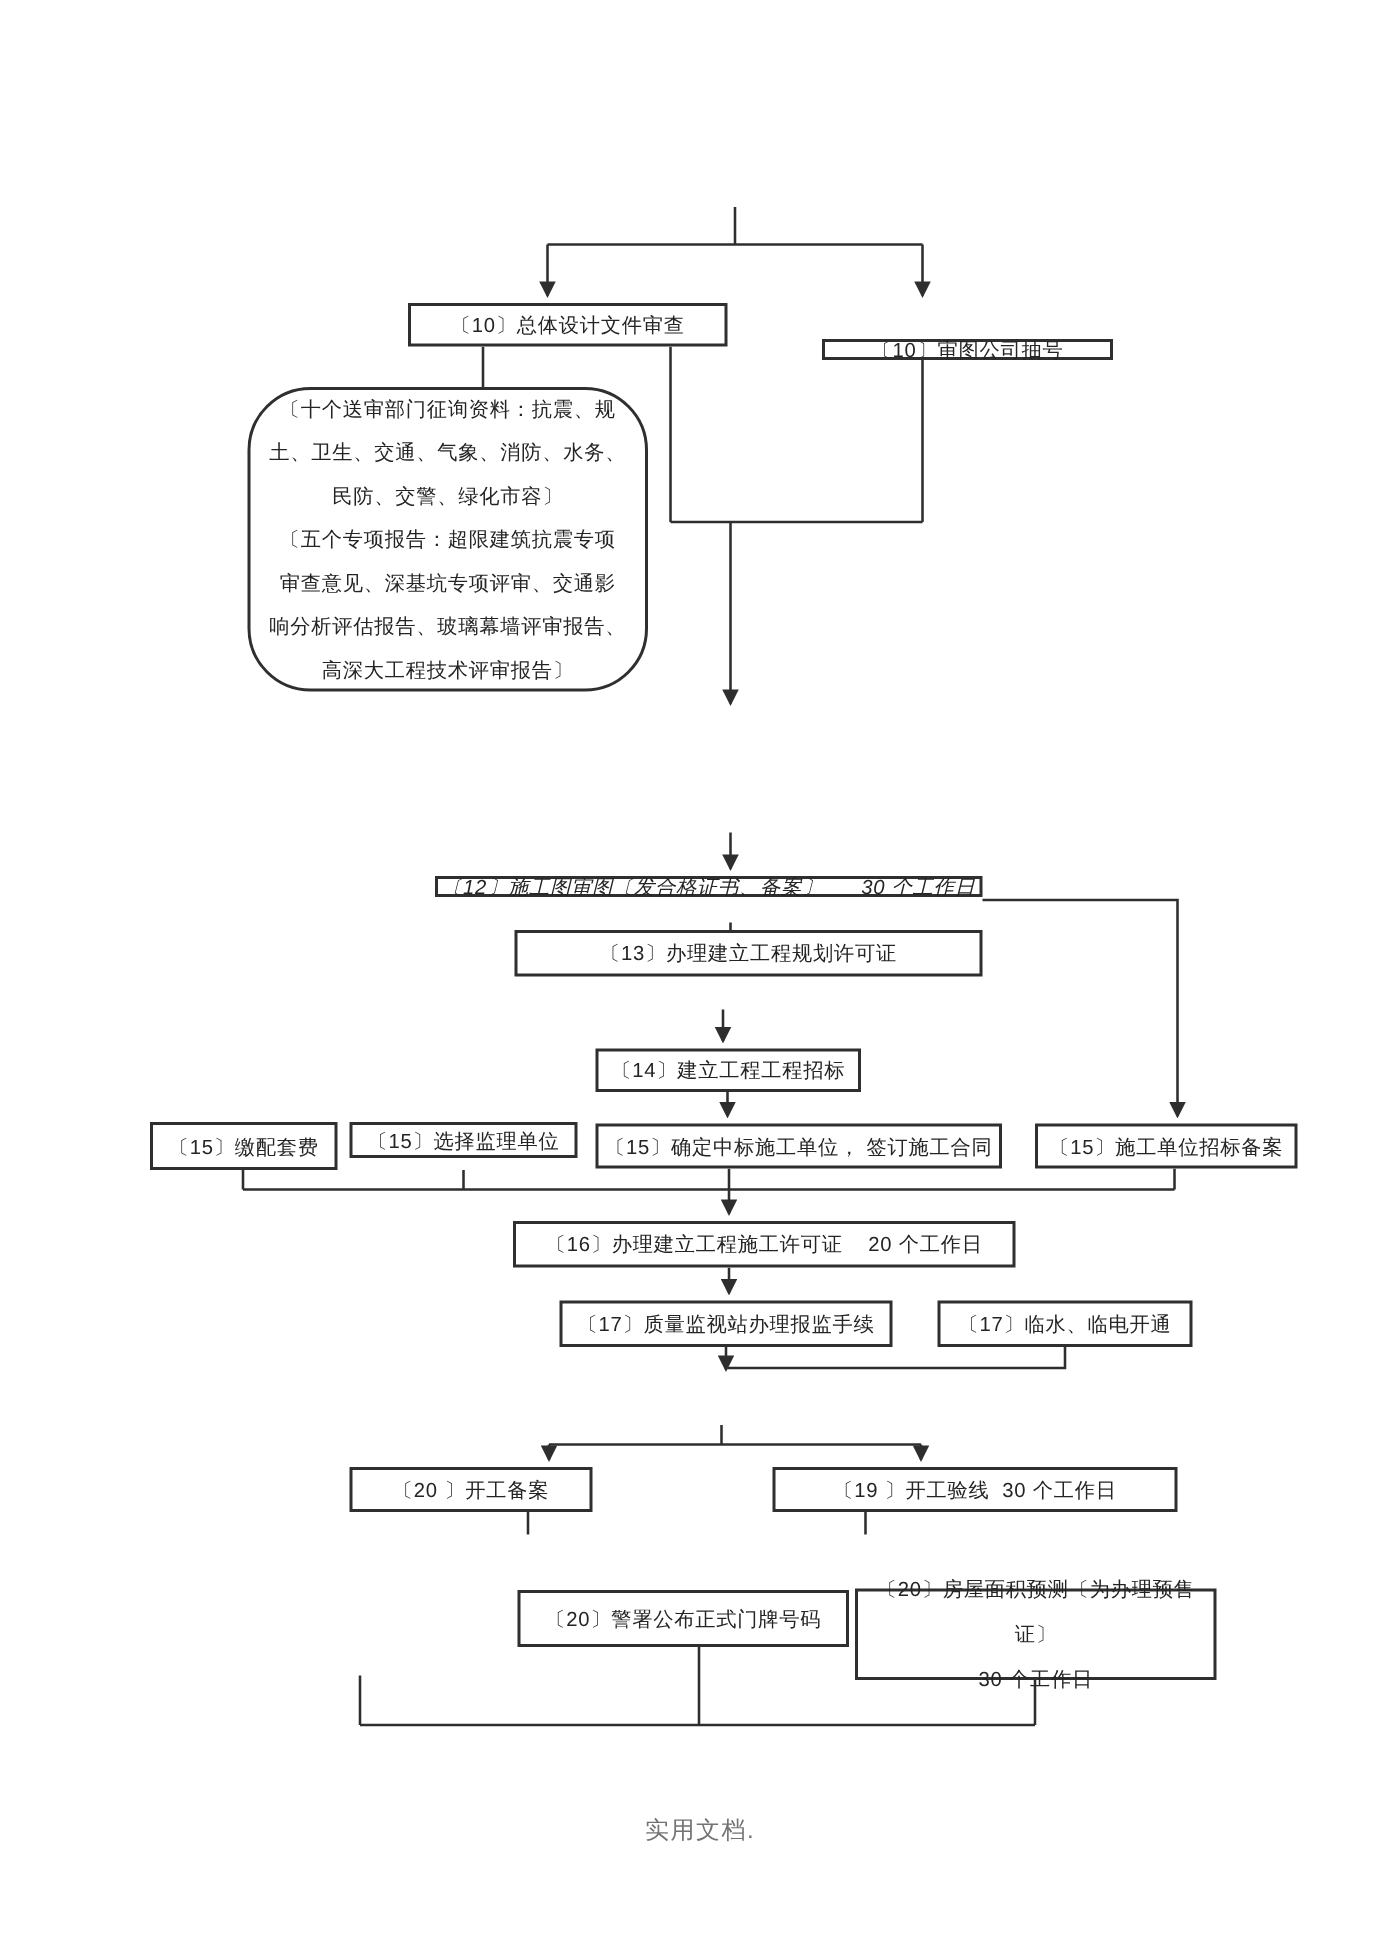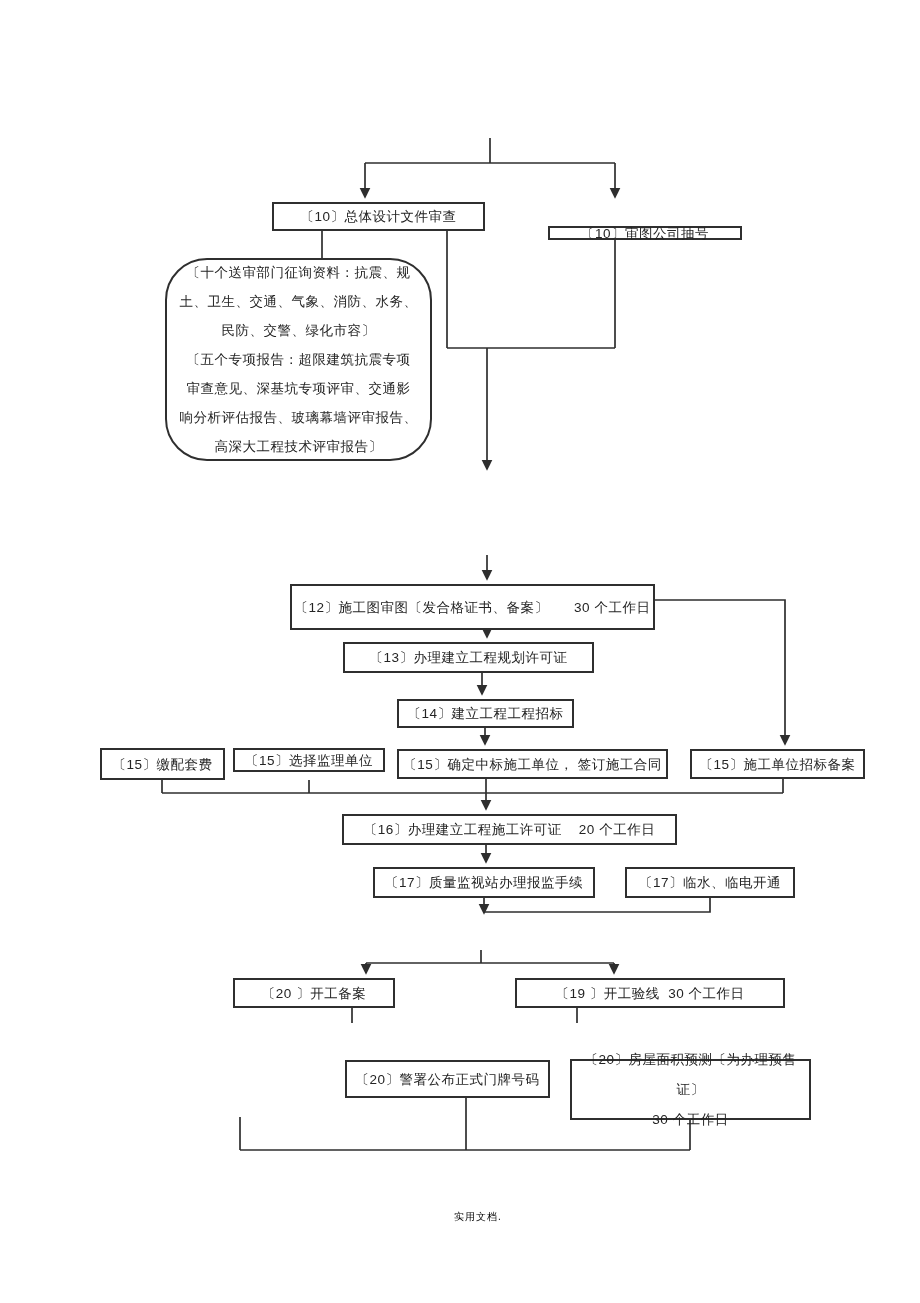--- a/index.html
+++ b/index.html
@@ -29,39 +29,39 @@
   .note{
     border-radius:42px;
     line-height:29px;
     padding:4px 10px;
   }
   
   #n10a{left:272px;top:202px;width:213px;height:29px;}
   #n10b{left:548px;top:202px;width:194px;height:14px;margin-top:24px;}
   #note{left:165px;top:258px;width:267px;height:203px;}
   #n11 {left:373px;top:474px;width:226px;height:81px;}
-  #n12 {left:290px;top:584px;width:365px;height:46px;}
-  #n13 {left:343px;top:642px;width:251px;height:31px;}
+  #n12 {left:290px;top:584px;width:365px;height:14px;font-style:italic;}
+  #n13 {left:343px;top:620px;width:312px;height:31px;}
   #n14 {left:397px;top:699px;width:177px;height:29px;}
   #n15a{left:100px;top:748px;width:125px;height:32px;}
   #n15b{left:233px;top:748px;width:152px;height:24px;}
   #n15c{left:397px;top:749px;width:271px;height:30px;}
   #n15d{left:690px;top:749px;width:175px;height:30px;}
   #n16 {left:310px;top:814px;width:335px;height:31px;margin-left:32px;}
   #n17a{left:373px;top:867px;width:222px;height:31px;}
   #n17b{left:625px;top:867px;width:170px;height:31px;}
   #n18 {left:373px;top:918px;width:218px;height:32px;}
   #n19a{left:233px;top:978px;width:162px;height:30px;}
   #n19b{left:515px;top:978px;width:270px;height:30px;}
   #n20a{left:157px;top:1060px;width:161px;height:57px;}
-  #n20b{left:345px;top:1060px;width:205px;height:38px;}
+  #n20b{left:345px;top:1060px;width:221px;height:38px;}
   #n20c{left:570px;top:1059px;width:241px;height:61px;line-height:30px;}
   #footer{
     position:absolute;left:430px;top:1210px;
-    font-size:10px;color:#000000;letter-spacing:1px;margin-left:24px;
+    font-size:16px;color:#737373;letter-spacing:1px;
   }
 </style>
 </head>
 <body>
 
 <div id="page">
 
   <svg id="wires" viewBox="0 0 920 1303" xmlns="http://www.w3.org/2000/svg">
     <defs>
       <marker id="arr" viewBox="0 0 10 10" refX="8.5" refY="5" markerWidth="6.5" markerHeight="6.5" orient="auto-start-reverse">

